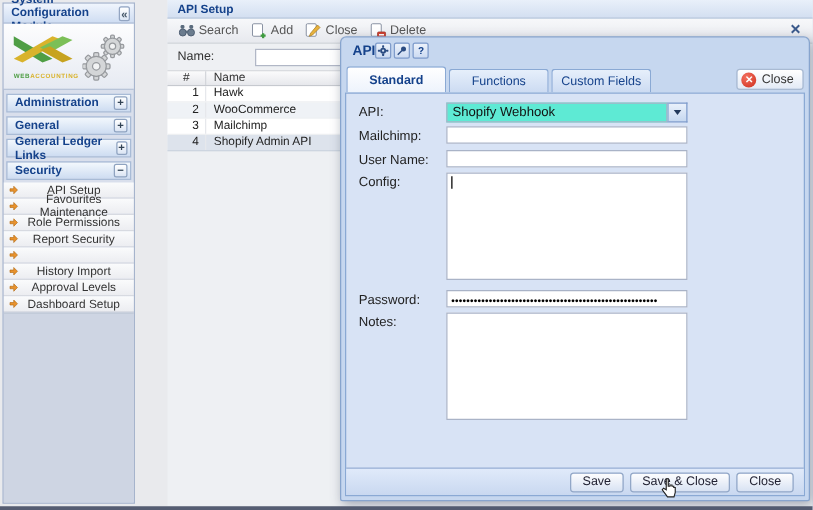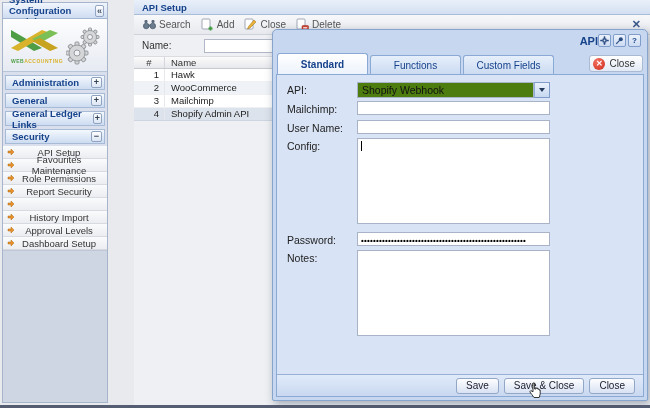--- a/index.html
+++ b/index.html
@@ -58,46 +58,46 @@
   .grid-row.stripe { background:#eff2f6; }
   .grid-row.selected { background:#dde3ec; border-bottom-color:#cdd5e0; }
   .app-close { position:absolute; top:19px; right:9px; color:#3b5a8c; font-weight:bold;
     font-size:11px; line-height:10px; cursor:pointer; z-index:5; }
   
   .dialog { position:absolute; left:272px; top:29px; width:376px; height:372px;
     background:#c6d7ef; border:1px solid #87a4cd; border-radius:5px 5px 2px 2px;
     box-shadow:2px 3px 9px rgba(70,82,105,.45); z-index:10; padding:0 3px 3px;
     display:flex; flex-direction:column; }
   .dlg-title { height:21px; flex:0 0 21px; display:flex; align-items:center;
-    justify-content:flex-end; padding:0 3px 0 6px; color:#15428b; font-weight:bold; font-size:11px; }
+    justify-content:flex-start; padding:0 3px 0 6px; color:#15428b; font-weight:bold; font-size:11px; }
   .dlg-tools { display:flex; gap:2px; }
   .tool { width:13px; height:13px; border:1px solid #7f9ccb; border-radius:2px;
     background:linear-gradient(#ecf2fb,#ccdbf2); display:flex; align-items:center;
     justify-content:center; font-size:8px; color:#15428b; font-weight:bold; cursor:pointer; }
   .tabstrip { height:23px; flex:0 0 23px; display:flex; align-items:flex-end; gap:2px;
     padding:0 1px; }
-  .tab { width:91px; height:19px; border:1px solid #8aa9d4; border-bottom:none;
+  .tab { width:80px; height:19px; border:1px solid #8aa9d4; border-bottom:none;
     border-radius:3px 3px 0 0; background:linear-gradient(#e6effb,#ccdbf2); color:#15428b;
     font-size:10px; display:flex; align-items:center; justify-content:center; cursor:pointer; }
   .tab.active { background:linear-gradient(#ffffff,#edf3fc); font-weight:bold; height:21px; }
   .tab-close { margin-left:auto; height:17px; display:flex; align-items:center; gap:4px;
     background:linear-gradient(#fff,#e3eaf5); border:1px solid #a9bad2; border-radius:3px;
     padding:0 7px 0 3px; font-size:10px; color:#333; margin-bottom:2px; cursor:pointer; }
   .red-x { width:12px; height:12px; border-radius:50%;
     background:radial-gradient(circle at 35% 30%, #f3705f, #ce2d1d); color:#fff; font-size:8px;
     font-weight:bold; display:flex; align-items:center; justify-content:center; line-height:12px; }
   .dlg-content { flex:1; background:#d8e3f5; border:1px solid #8aa9d4; display:flex;
     flex-direction:column; }
   .dlg-fields { flex:1; padding:7px 10px 0; }
   .frow { display:flex; }
   .flabel { width:70px; font-size:10.5px; color:#222; padding-top:2px; }
   .text-input { width:193px; height:14px; background:#fff; border:1px solid #a9b3c7;
     font-size:10px; padding:0 3px; font-family:"Liberation Sans",sans-serif; }
   .combo { display:flex; width:193px; height:16px; }
-  .combo-text { flex:1; border:1px solid #a9b3c7; background:#4d7c0f; font-size:10.5px;
+  .combo-text { flex:1; border:1px solid #a9b3c7; background:#5eead4; font-size:10.5px;
     padding:1px 0 0 4px; color:#111; white-space:nowrap; overflow:hidden; }
   .combo-trig { width:16px; border:1px solid #7f9ccb; border-left:1px solid #93aed4;
     background:linear-gradient(#eaf1fb,#c6d8f0); display:flex; align-items:center;
     justify-content:center; cursor:pointer; }
   .trig-arrow { width:0; height:0; border-left:3px solid transparent;
     border-right:3px solid transparent; border-top:4px solid #1f3least?; border-top:4px solid #22395c; }
   .pw { font-size:8px; letter-spacing:0.2px; line-height:12px; padding-top:2px;
     overflow:hidden; white-space:nowrap; color:#000; font-weight:bold; }
   .ta { width:193px; height:86px; background:#fff; border:1px solid #a9b3c7; position:relative; }
   .caret { position:absolute; left:3px; top:2px; width:1px; height:10px; background:#000; }

